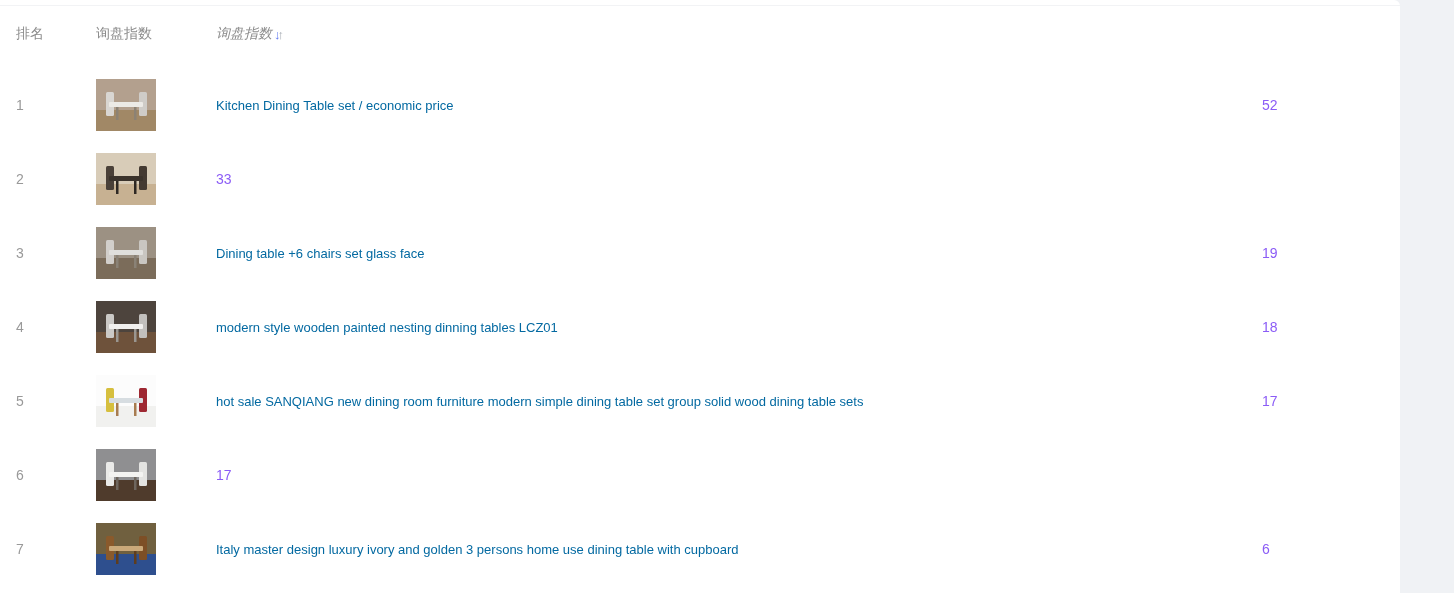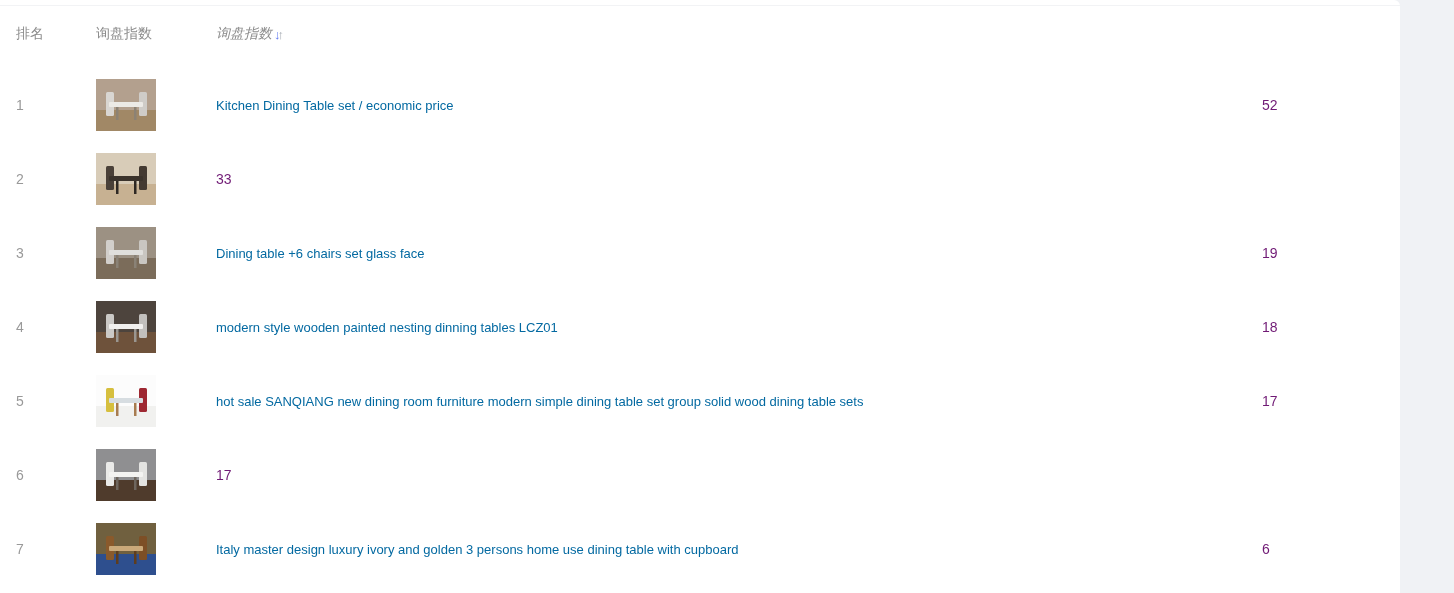--- a/index.html
+++ b/index.html
@@ -41,21 +41,21 @@
     display: inline-flex;
     margin-left: 2px;
     font-size: 13px;
     line-height: 1;
   }
   .sort-icons span { letter-spacing: -3px; font-weight: bold; }
 
   .trow { height: 74px; }
   .rank-cell { font-size: 14px; color: #999999; }
   .name-cell { font-size: 13px; color: #0369a1; white-space: nowrap; overflow: hidden; }
-  .value-cell { font-size: 14px; color: #701a75; }
+  .value-cell { font-size: 14px; color: #8b5cf6; }
 
   .thumb-wrap { width: 60px; height: 52px; }
   svg.thumb { display: block; width: 60px; height: 52px; }
 </style>
 </head>
 <body>
 
 <div class="card">
   <div class="grid-row thead">
     <div class="cell">排名</div>

